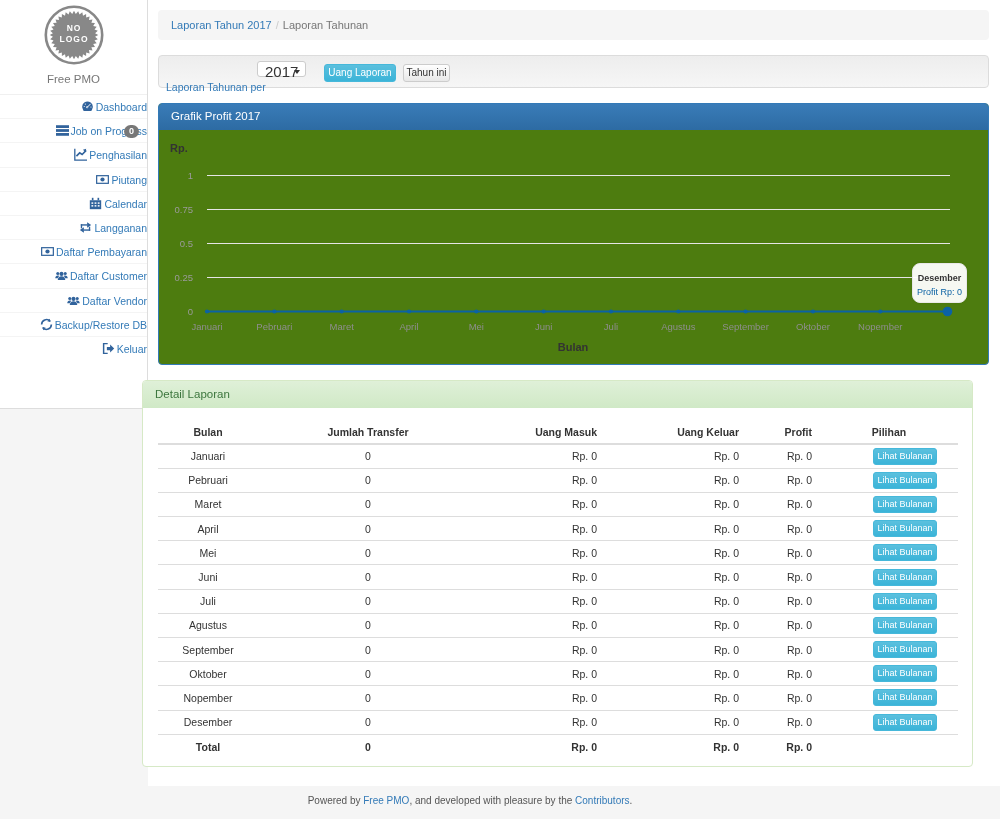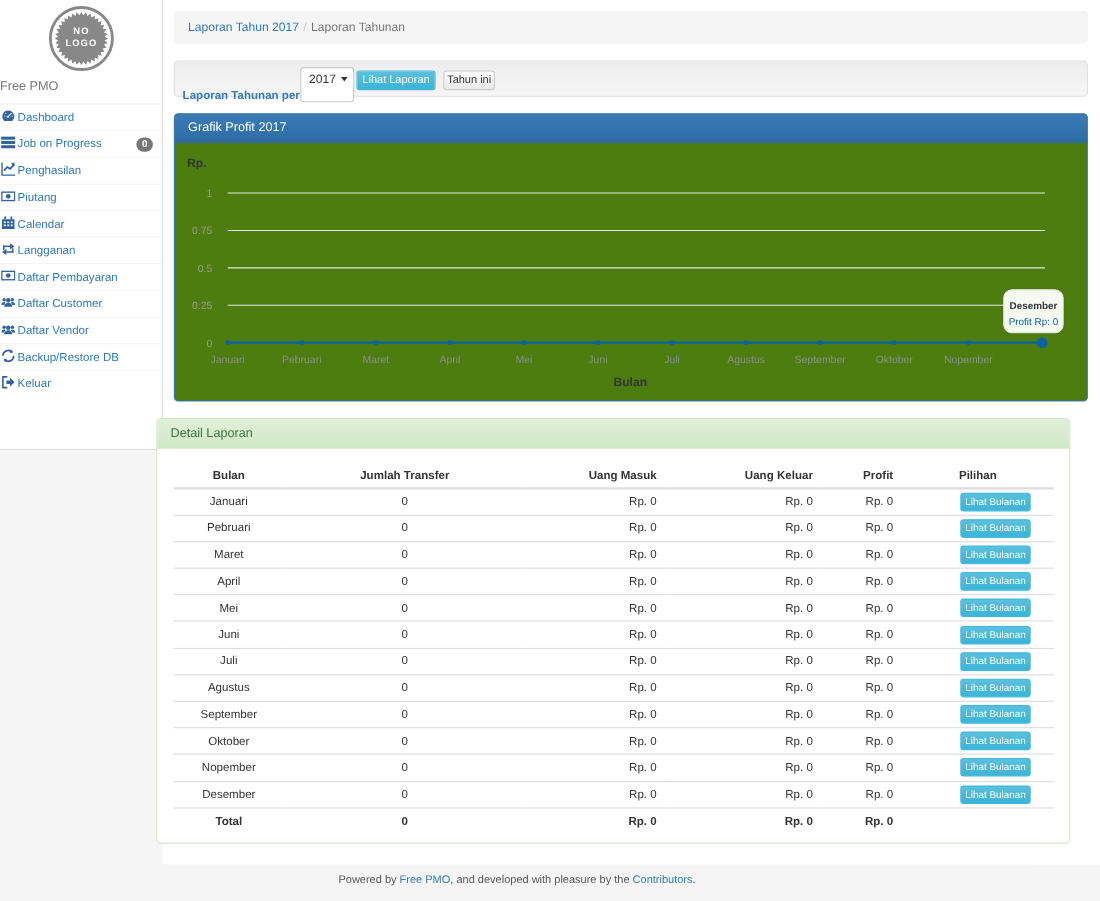--- a/index.html
+++ b/index.html
@@ -1,34 +1,34 @@
 <!DOCTYPE html>
 <html><head>
 <meta charset="utf-8">
 <style>
 * { margin:0; padding:0; box-sizing:border-box; }
 html,body { width:1000px; height:819px; background:#f5f5f5; font-family:"Liberation Sans", sans-serif; overflow:hidden; }
 .content-bg { position:absolute; left:148px; top:0; width:852px; height:786px; background:#fff; }
 .sidebar { position:absolute; left:0; top:0; width:148px; height:409px; background:#fff; border-right:1px solid #ddd; border-bottom:1px solid #ddd; }
-.logo-area { height:95px; border-bottom:1px solid #f0f0f0; text-align:left; }
+.logo-area { height:95px; border-bottom:1px solid #f0f0f0; text-align:center; }
 .freepmo { font-size:11.5px; color:#777; }
 .menu { list-style:none; }
-.menu li { height:24.2px; line-height:24.2px; border-bottom:1px solid #f4f4f4; position:relative; white-space:nowrap; padding-left:1px; font-size:10.5px; }
+.menu li { height:24.2px; line-height:24.2px; border-bottom:1px solid #f4f4f4; position:relative; white-space:nowrap; padding-left:1px; font-size:10.5px;text-align:right; }
 .menu li:last-child { border-bottom:none; }
 .menu a { color:#337ab7; text-decoration:none; }
 .menu svg { vertical-align:-2px; margin-right:2px; }
 .badge0 { position:absolute; right:8px; top:5.5px; background:#777; color:#fff; font-size:9px; font-weight:bold; border-radius:7px; padding:0 5px; height:13.5px; line-height:13.5px; }
 
 
 .breadcrumb { position:absolute; left:158px; top:10px; width:831px; height:30px; background:#f5f5f5; border-radius:4px; font-size:11px; line-height:30px; padding-left:13px; color:#777; }
 .breadcrumb a { color:#337ab7; text-decoration:none; }
 .breadcrumb .sep { color:#ccc; padding:0 4px; }
 .well { position:absolute; left:158px; top:55px; width:831px; height:33px; background:linear-gradient(#ededed,#f6f6f6); border:1px solid #dcdcdc; border-radius:4px; }
-.well .lbl { position:absolute; left:7px; top:16px; line-height:31px; font-size:10.5px; font-weight:bold; color:#337ab7; }
-.sel { position:absolute; left:114px; top:5px; width:49px; height:32px; background:#fff; border:1px solid #ccc; border-radius:3px; font-size:11px; color:#333; padding-left:7px; line-height:20px; }
+.well .lbl { position:absolute; left:7px; top:16px; line-height:31px; font-size:10.5px; font-weight:normal; color:#337ab7; }
+.sel { position:absolute; left:98px; top:5px; width:49px; height:16px; background:#fff; border:1px solid #ccc; border-radius:3px; font-size:15px; color:#333; padding-left:7px; line-height:20px; }
 .sel .ar { position:absolute; right:5px; top:8px; width:0; height:0; border-left:3.5px solid transparent; border-right:3.5px solid transparent; border-top:4px solid #333; }
 .btn { position:absolute; top:8px; height:18px; border-radius:3px; font-size:10px; line-height:16px; text-align:center; }
 .btn-info { background:linear-gradient(#5bc0de,#3bb4d8); border:1px solid #46b8da; color:#fff; }
 .btn-default { background:linear-gradient(#fff,#e8e8e8); border:1px solid #ccc; color:#333; }
 
 .panel-blue { position:absolute; left:158px; top:103px; width:831px; height:262px; border:1px solid #337ab7; border-radius:4px; background:#4d7c0f; }
 .panel-blue .hd { height:26px; background:linear-gradient(#3a7cb8,#2d6ba3); color:#fff; font-size:11.5px; line-height:25px; padding-left:12px; border-radius:3px 3px 0 0; }
 .tooltip-box { position:absolute; left:753px; top:159px; width:55px; height:40px; background:rgba(255,255,255,.95); border:1px solid #e8e8e8; border-radius:8px; text-align:center; font-size:9px; padding-top:6.5px; line-height:14px; box-shadow:0 0 3px rgba(0,0,0,.06); white-space:nowrap; }
 .tooltip-box b { color:#333; display:block; }
 .tooltip-box span { color:#0b62a4; }
@@ -146,21 +146,21 @@
             <path fill="#31639c" d="M6 6h4V3l5 5-5 5v-3H6z"></path>
           </svg>Keluar</a></li>
   </ul>
 </div>
 
 <div class="breadcrumb"><a href="#">Laporan Tahun 2017</a><span class="sep">/</span>Laporan Tahunan</div>
 
 <div class="well">
   <span class="lbl">Laporan Tahunan per</span>
   <span class="sel">2017<span class="ar"></span></span>
-  <span class="btn btn-info" style="left:165px;width:72px;">Lihat Laporan</span>
+  <span class="btn btn-info" style="left:165px;width:72px;">Uang Laporan</span>
   <span class="btn btn-default" style="left:244px;width:47px;">Tahun ini</span>
 </div>
 
 <div class="panel-blue">
   <div class="hd">Grafik Profit 2017</div>
   <svg width="829" height="233" style="display:block">
     <g font-size="9.5" fill="#9b9b9b" text-anchor="end">
       <text x="34" y="49">1</text>
       <text x="34" y="83">0.75</text>
       <text x="34" y="117">0.5</text>

